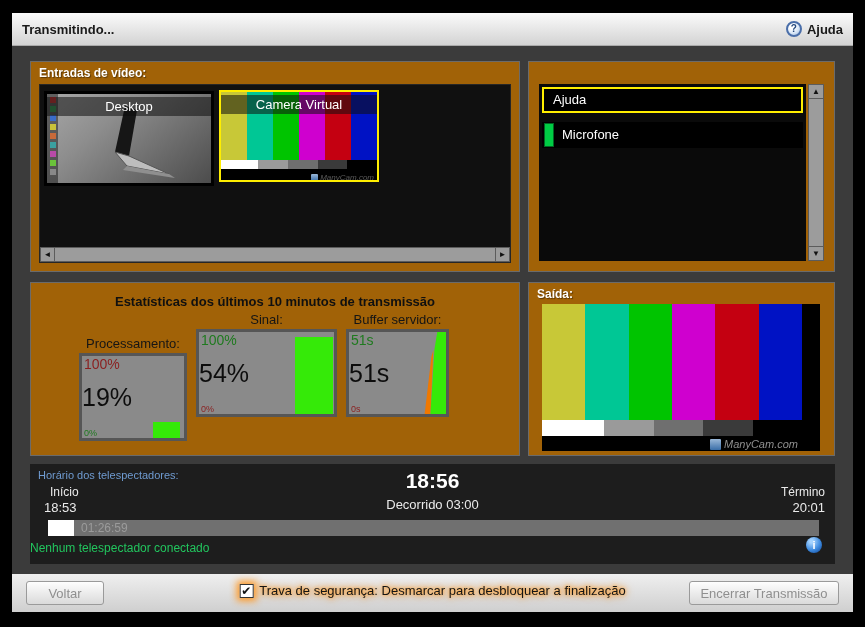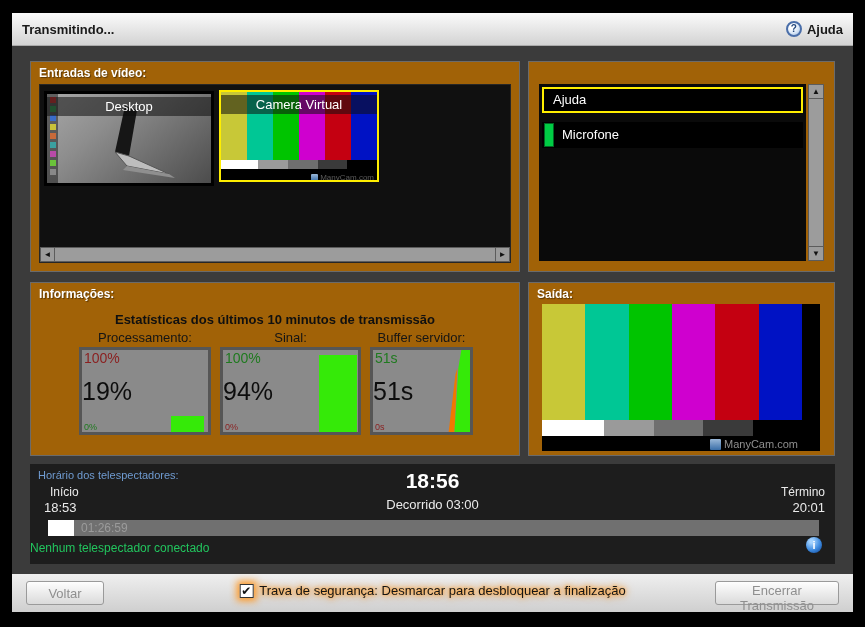--- a/index.html
+++ b/index.html
@@ -39,21 +39,21 @@
   .bars > div{flex:1;}
   .gray-strip{display:flex;}
   .gray-strip > div:nth-child(1){width:24%;}
   .gray-strip > div:nth-child(2){width:19%;}
   .gray-strip > div:nth-child(3){width:19%;}
   .gray-strip > div:nth-child(4){width:19%;}
   .gray-strip > div:nth-child(5){width:19%;}
   .cam-bars{height:68px;}
   .cam-gray{height:9px;}
   .cam-black{height:14px;background:#000;position:relative;}
-  .wm{position:absolute;right:3px;bottom:1px;color:#5a5a5a;font-size:8px;display:flex;align-items:center;gap:2px;}
+  .wm{position:absolute;right:3px;bottom:1px;color:#5a5a5a;font-size:8px;display:flex;align-items:center;gap:2px;font-style:italic;}
   .wm-icon{width:7px;height:7px;background:linear-gradient(#9ab8d8,#3a6ea8);border-radius:1px;display:inline-block;}
   
   .hscroll{position:absolute;left:0;right:0;bottom:0;height:15px;background:#7c7c7c;display:flex;}
   .hs-btn{width:15px;height:15px;background:#9c9c9c;border:1px solid #5c5c5c;box-sizing:border-box;
     color:#111;font-size:8px;line-height:13px;text-align:center;cursor:pointer;}
   .hs-thumb{flex:1;background:#9c9c9c;border:1px solid #5c5c5c;border-left:none;border-right:none;cursor:pointer;}
   .vscroll{position:absolute;right:10px;top:22px;bottom:10px;width:16px;background:#7c7c7c;display:flex;flex-direction:column;}
   .vs-btn{height:15px;background:#9c9c9c;border:1px solid #5c5c5c;box-sizing:border-box;color:#111;
     font-size:8px;line-height:13px;text-align:center;cursor:pointer;}
   .vs-thumb{flex:1;background:#9c9c9c;border:1px solid #5c5c5c;border-top:none;border-bottom:none;cursor:pointer;}
@@ -65,21 +65,21 @@
   .audio-item.selected{border:2px solid #ffee00;line-height:22px;}
   .audio-item.second{margin-top:9px;padding-left:20px;}
   .vu-meter{position:absolute;left:2px;top:1px;bottom:1px;width:10px;background:#00cc44;border:1px solid #006622;box-sizing:border-box;}
   
   .info-panel{left:18px;top:236px;width:490px;height:174px;}
   .stats-heading{text-align:center;color:#101010;font-weight:bold;font-size:13px;margin-top:11px;}
   .gauge-row{display:flex;margin-left:48px;margin-top:3px;gap:9px;}
   .gauge{display:flex;flex-direction:column;align-items:center;}
   .gauge-label{color:#151515;font-size:13px;margin-bottom:2px;}
   .gauge-box{height:88px;width:100%;background:#8a8a8a;border:3px solid #565656;position:relative;box-sizing:border-box;}
-  .g1{width:132px;} .g2{width:141px;} .g3{width:103px;}
+  .g1{width:108px;margin-top:24px;} .g2{width:141px;} .g3{width:103px;}
   .g-top{position:absolute;top:0;left:2px;font-size:14px;}
   .g-bottom{position:absolute;bottom:0;left:2px;font-size:9px;}
   .g-value{position:absolute;width:100%;top:50%;transform:translateY(-50%);text-align:left;
     font-size:25px;font-weight:normal;color:#0d0d0d;}
   .g-bar{position:absolute;bottom:0;background:#35ea08;}
   .g-bar.proc{right:4px;width:26%;}
   .g-bar.sig{right:1px;width:28%;}
   .g-svg{position:absolute;inset:0;width:100%;height:100%;}
   
   .output-panel{left:516px;top:236px;width:307px;height:174px;}
@@ -105,21 +105,21 @@
   .sb-status{position:absolute;left:0;right:0;top:77px;text-align:left;color:#22c55e;font-size:12px;}
   .info-icon{position:absolute;right:13px;top:73px;width:16px;height:16px;border-radius:50%;cursor:pointer;
     background:radial-gradient(circle at 35% 28%,#a6d4ff 10%,#3e8be0 55%,#0b3f8f);
     color:#fff;font-size:11px;font-weight:bold;display:flex;align-items:center;justify-content:center;line-height:1;}
   
   .footerbar{height:38px;background:linear-gradient(#efefef,#cwhite 0,#cfcfcf);background:linear-gradient(#efefef,#cfcfcf);position:relative;}
   .btn{position:absolute;top:7px;height:24px;background:linear-gradient(#fefefe,#dadada);
     border:1px solid #9a9a9a;border-radius:3px;color:#8f8f8f;font-size:13px;
     font-family:"Liberation Sans",sans-serif;cursor:pointer;box-sizing:border-box;}
   .btn-back{left:14px;width:78px;}
-  .btn-end{right:14px;width:124px;}
+  .btn-end{right:14px;width:150px;}
   .safety{position:absolute;left:50%;transform:translateX(-50%);top:9px;display:flex;align-items:center;gap:6px;white-space:nowrap;}
   .cb{width:14px;height:14px;background:#fff;border:1px solid #333;box-sizing:border-box;color:#111;
     font-size:12px;line-height:12px;text-align:center;cursor:pointer;
     box-shadow:0 0 7px 3px rgba(255,150,30,.95);}
   .safety-label{font-size:13px;color:#141414;
     text-shadow:0 0 6px rgba(255,150,30,.95),0 0 3px rgba(255,160,40,.9),0 0 10px rgba(255,140,20,.7);}
 </style>
 </head>
 <body>
 
@@ -205,40 +205,39 @@
         </div>
       </div>
       <div class="vscroll">
         <div class="vs-btn">▲</div>
         <div class="vs-thumb"></div>
         <div class="vs-btn">▼</div>
       </div>
     </div>
 
     <div class="panel info-panel">
-      <div class="panel-title">Informações:</div>
       <div class="stats-heading">Estatísticas dos últimos 10 minutos de transmissão</div>
       <div class="gauge-row">
 
         <div class="gauge g1">
           <div class="gauge-label">Processamento:</div>
           <div class="gauge-box">
             <span class="g-top" style="color: rgb(139, 31, 31);">100%</span>
             <span class="g-bottom" style="color: rgb(31, 122, 31);">0%</span>
             <span class="g-value">19%</span>
             <span class="g-bar proc" style="height: 19%;"></span>
           </div>
         </div>
 
         <div class="gauge g2">
           <div class="gauge-label">Sinal:</div>
           <div class="gauge-box">
             <span class="g-top" style="color: rgb(31, 122, 31);">100%</span>
             <span class="g-bottom" style="color: rgb(139, 31, 31);">0%</span>
-            <span class="g-value">94%</span>
+            <span class="g-value">54%</span>
             <span class="g-bar sig" style="height: 94%;"></span>
           </div>
         </div>
 
         <div class="gauge g3">
           <div class="gauge-label">Buffer servidor:</div>
           <div class="gauge-box">
             <span class="g-top" style="color: rgb(31, 122, 31);">51s</span>
             <span class="g-bottom" style="color: rgb(139, 31, 31);">0s</span>
             <span class="g-value">51s</span>

